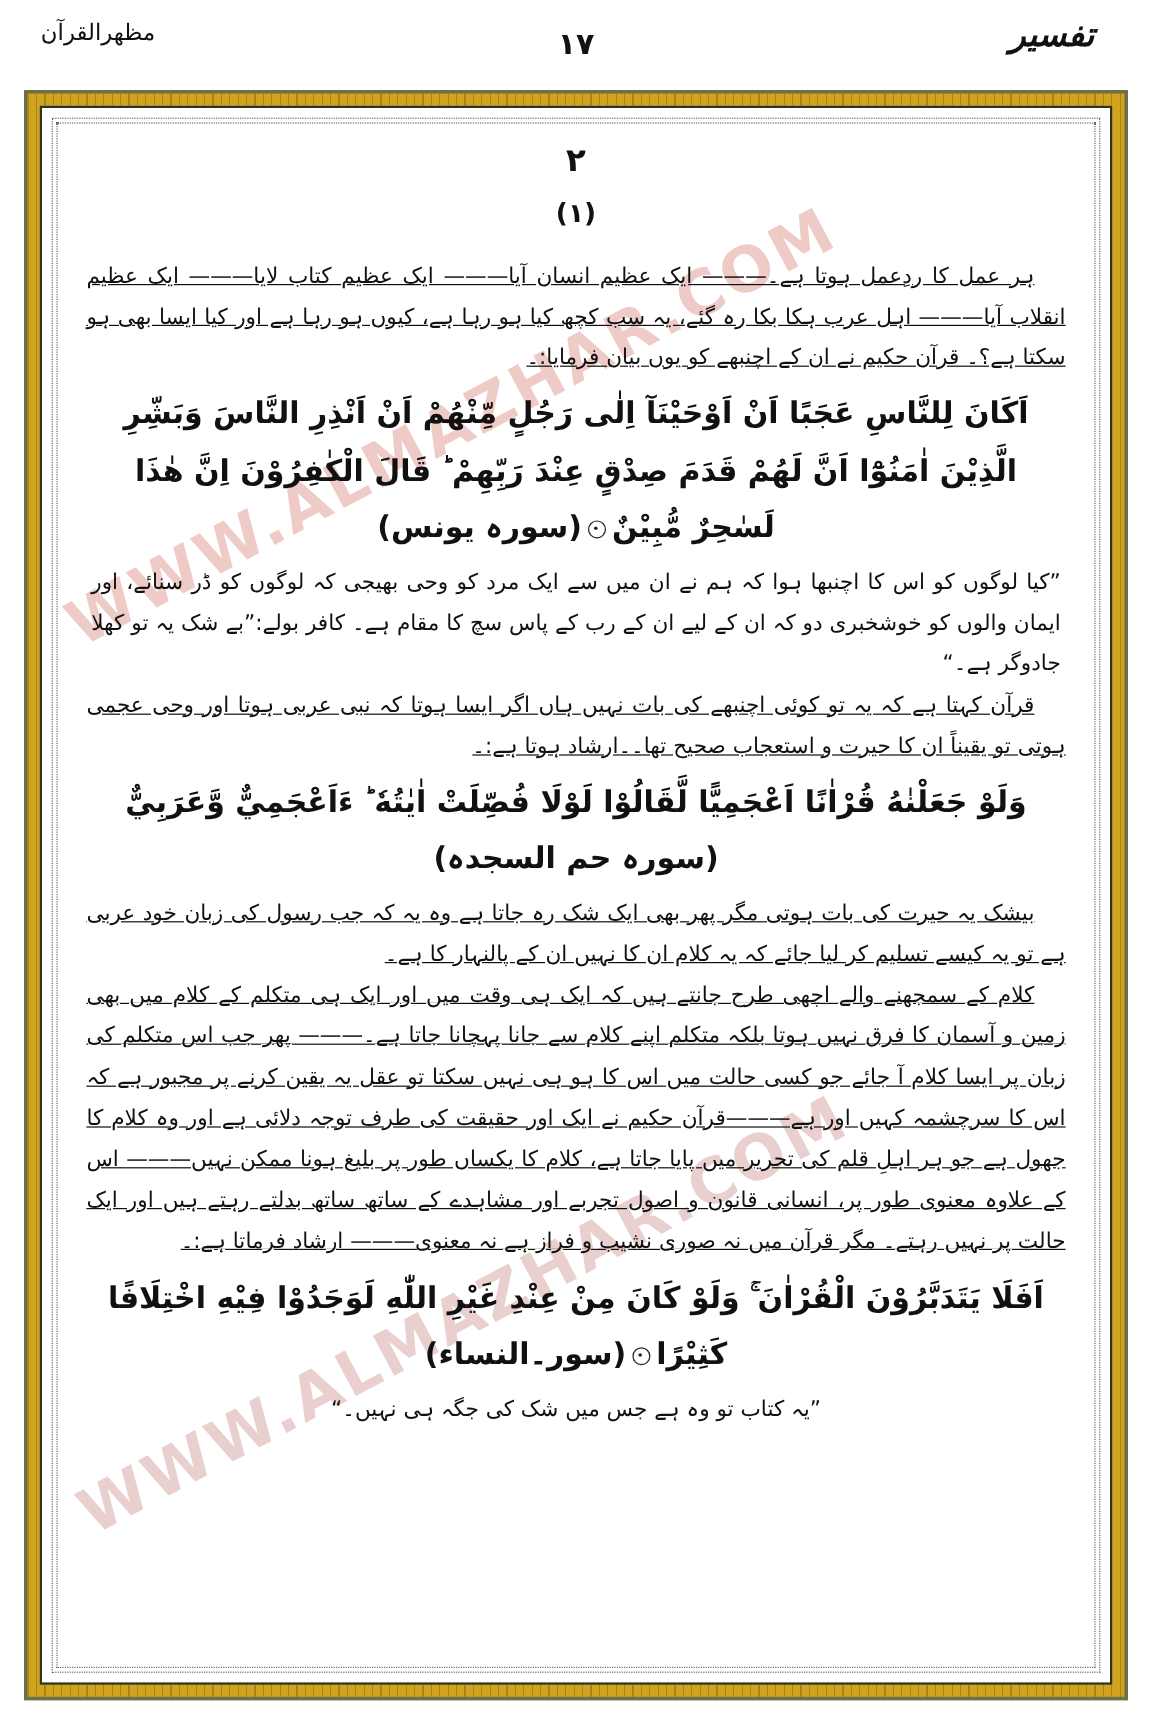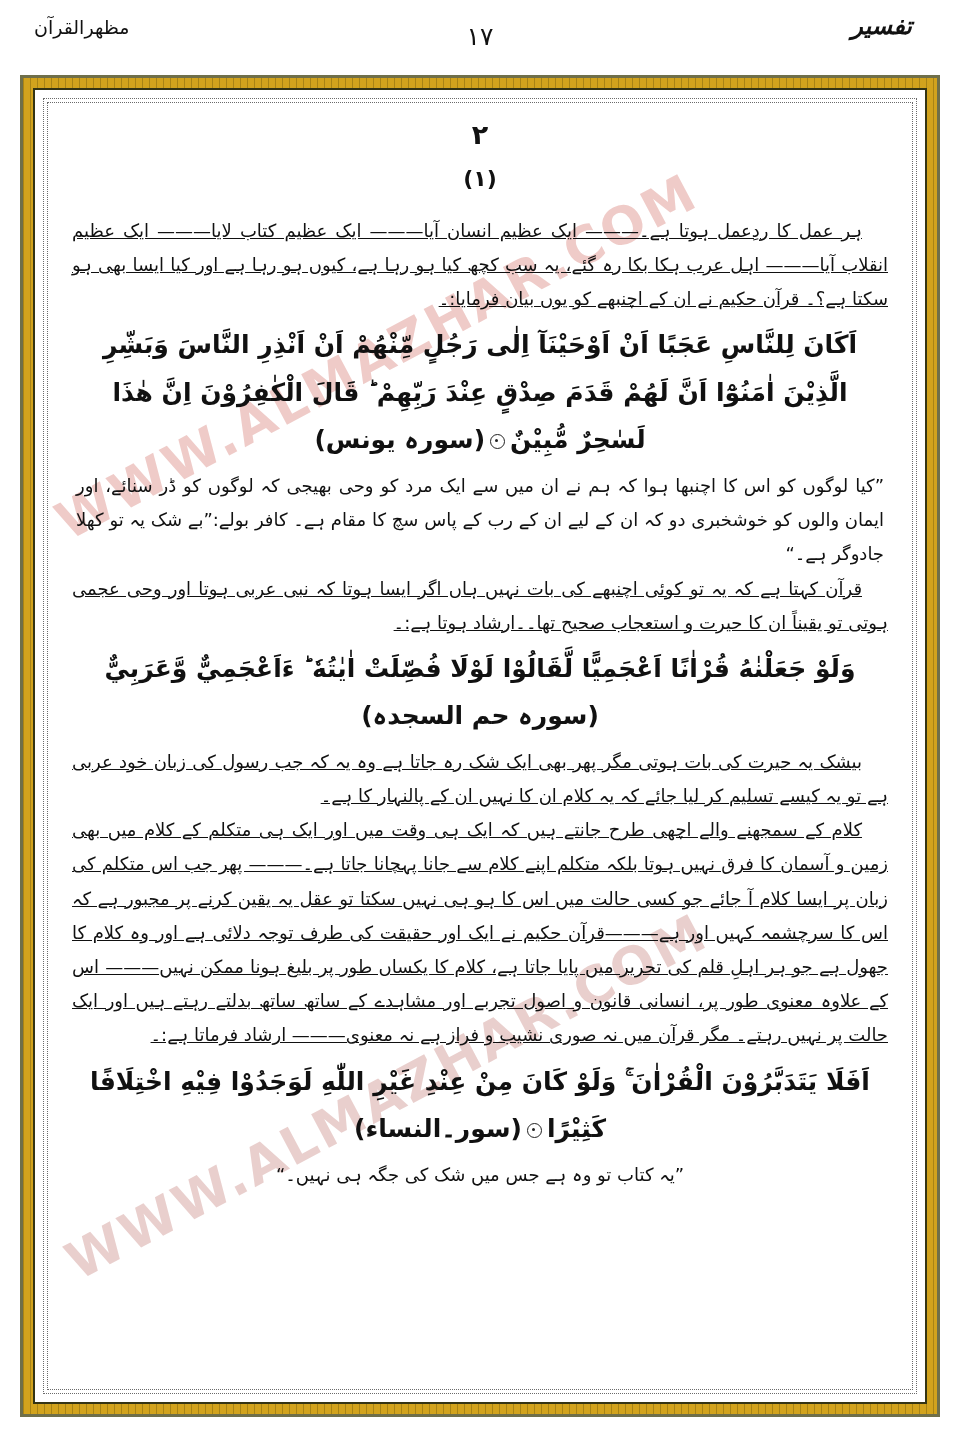--- a/index.html
+++ b/index.html
@@ -2,22 +2,22 @@
 <html lang="ur" dir="rtl"><head>
 <meta charset="utf-8">
 <style>
   html,body{margin:0;padding:0;}
   body{
     width:960px;height:1440px;position:relative;background:#ffffff;
     font-family:"DejaVu Sans",sans-serif;color:#111;overflow:hidden;
   }
   
   .runhead{position:absolute;top:8px;left:20px;right:20px;height:58px;direction:rtl;}
-  .runhead .r{position:absolute;right:28px;top:4px;font-size:24px;font-weight:bold;font-style:italic;}
-  .runhead .c{position:absolute;left:0;right:0;top:14px;text-align:center;font-size:25px;font-weight:normal;}
+  .runhead .r{position:absolute;right:28px;top:4px;font-size:28px;font-weight:bold;font-style:italic;}
+  .runhead .c{position:absolute;left:0;right:0;top:14px;text-align:center;font-size:25px;font-weight:bold;}
   .runhead .l{position:absolute;left:14px;top:8px;font-size:19px;font-weight:normal;}
   
   .frame{position:absolute;left:20px;top:75px;width:920px;height:1342px;box-sizing:border-box;
          background:#6f6f4a;padding:3px;}
   .frame-gold{height:100%;box-sizing:border-box;background:#d2a31d;
          background-image:repeating-linear-gradient(90deg,rgba(60,50,0,.28) 0 1px,transparent 1px 7px);
          padding:10px;}
   .frame-white{height:100%;box-sizing:border-box;background:#fff;border:2px solid #343414;padding:8px;position:relative;}
   .frame-dot1{height:100%;box-sizing:border-box;border:1px dotted #6a6a6a;padding:3px;}
   .frame-dot2{height:100%;box-sizing:border-box;border:1px dotted #6a6a6a;padding:14px 24px;position:relative;overflow:hidden;}

